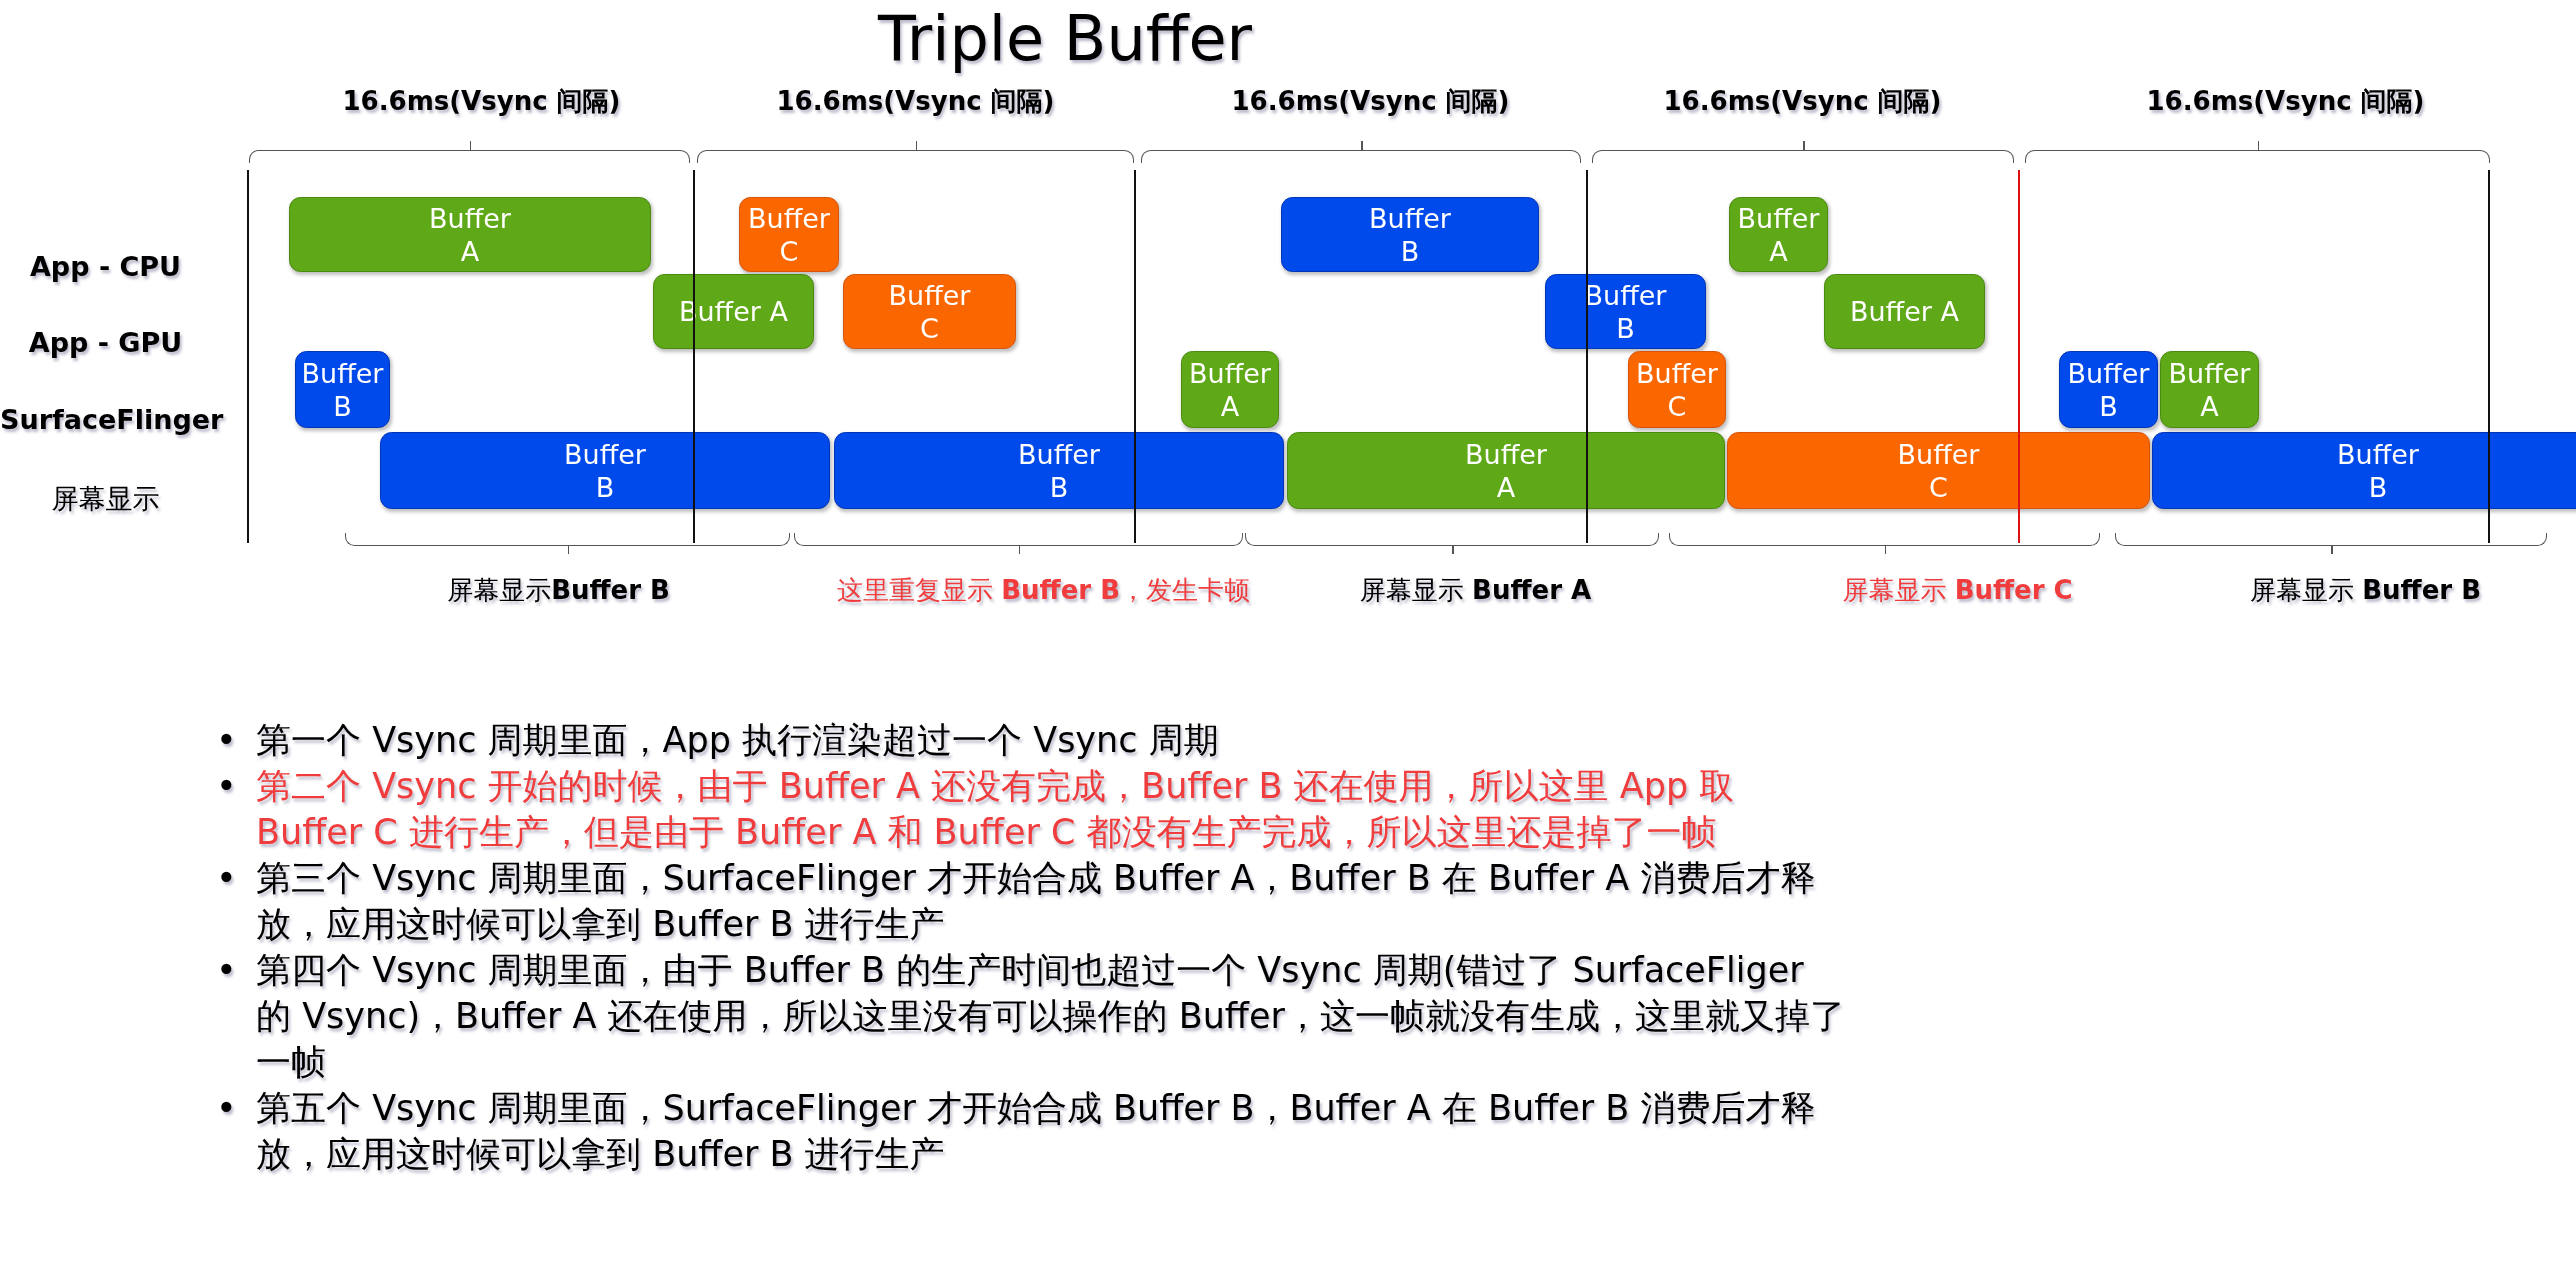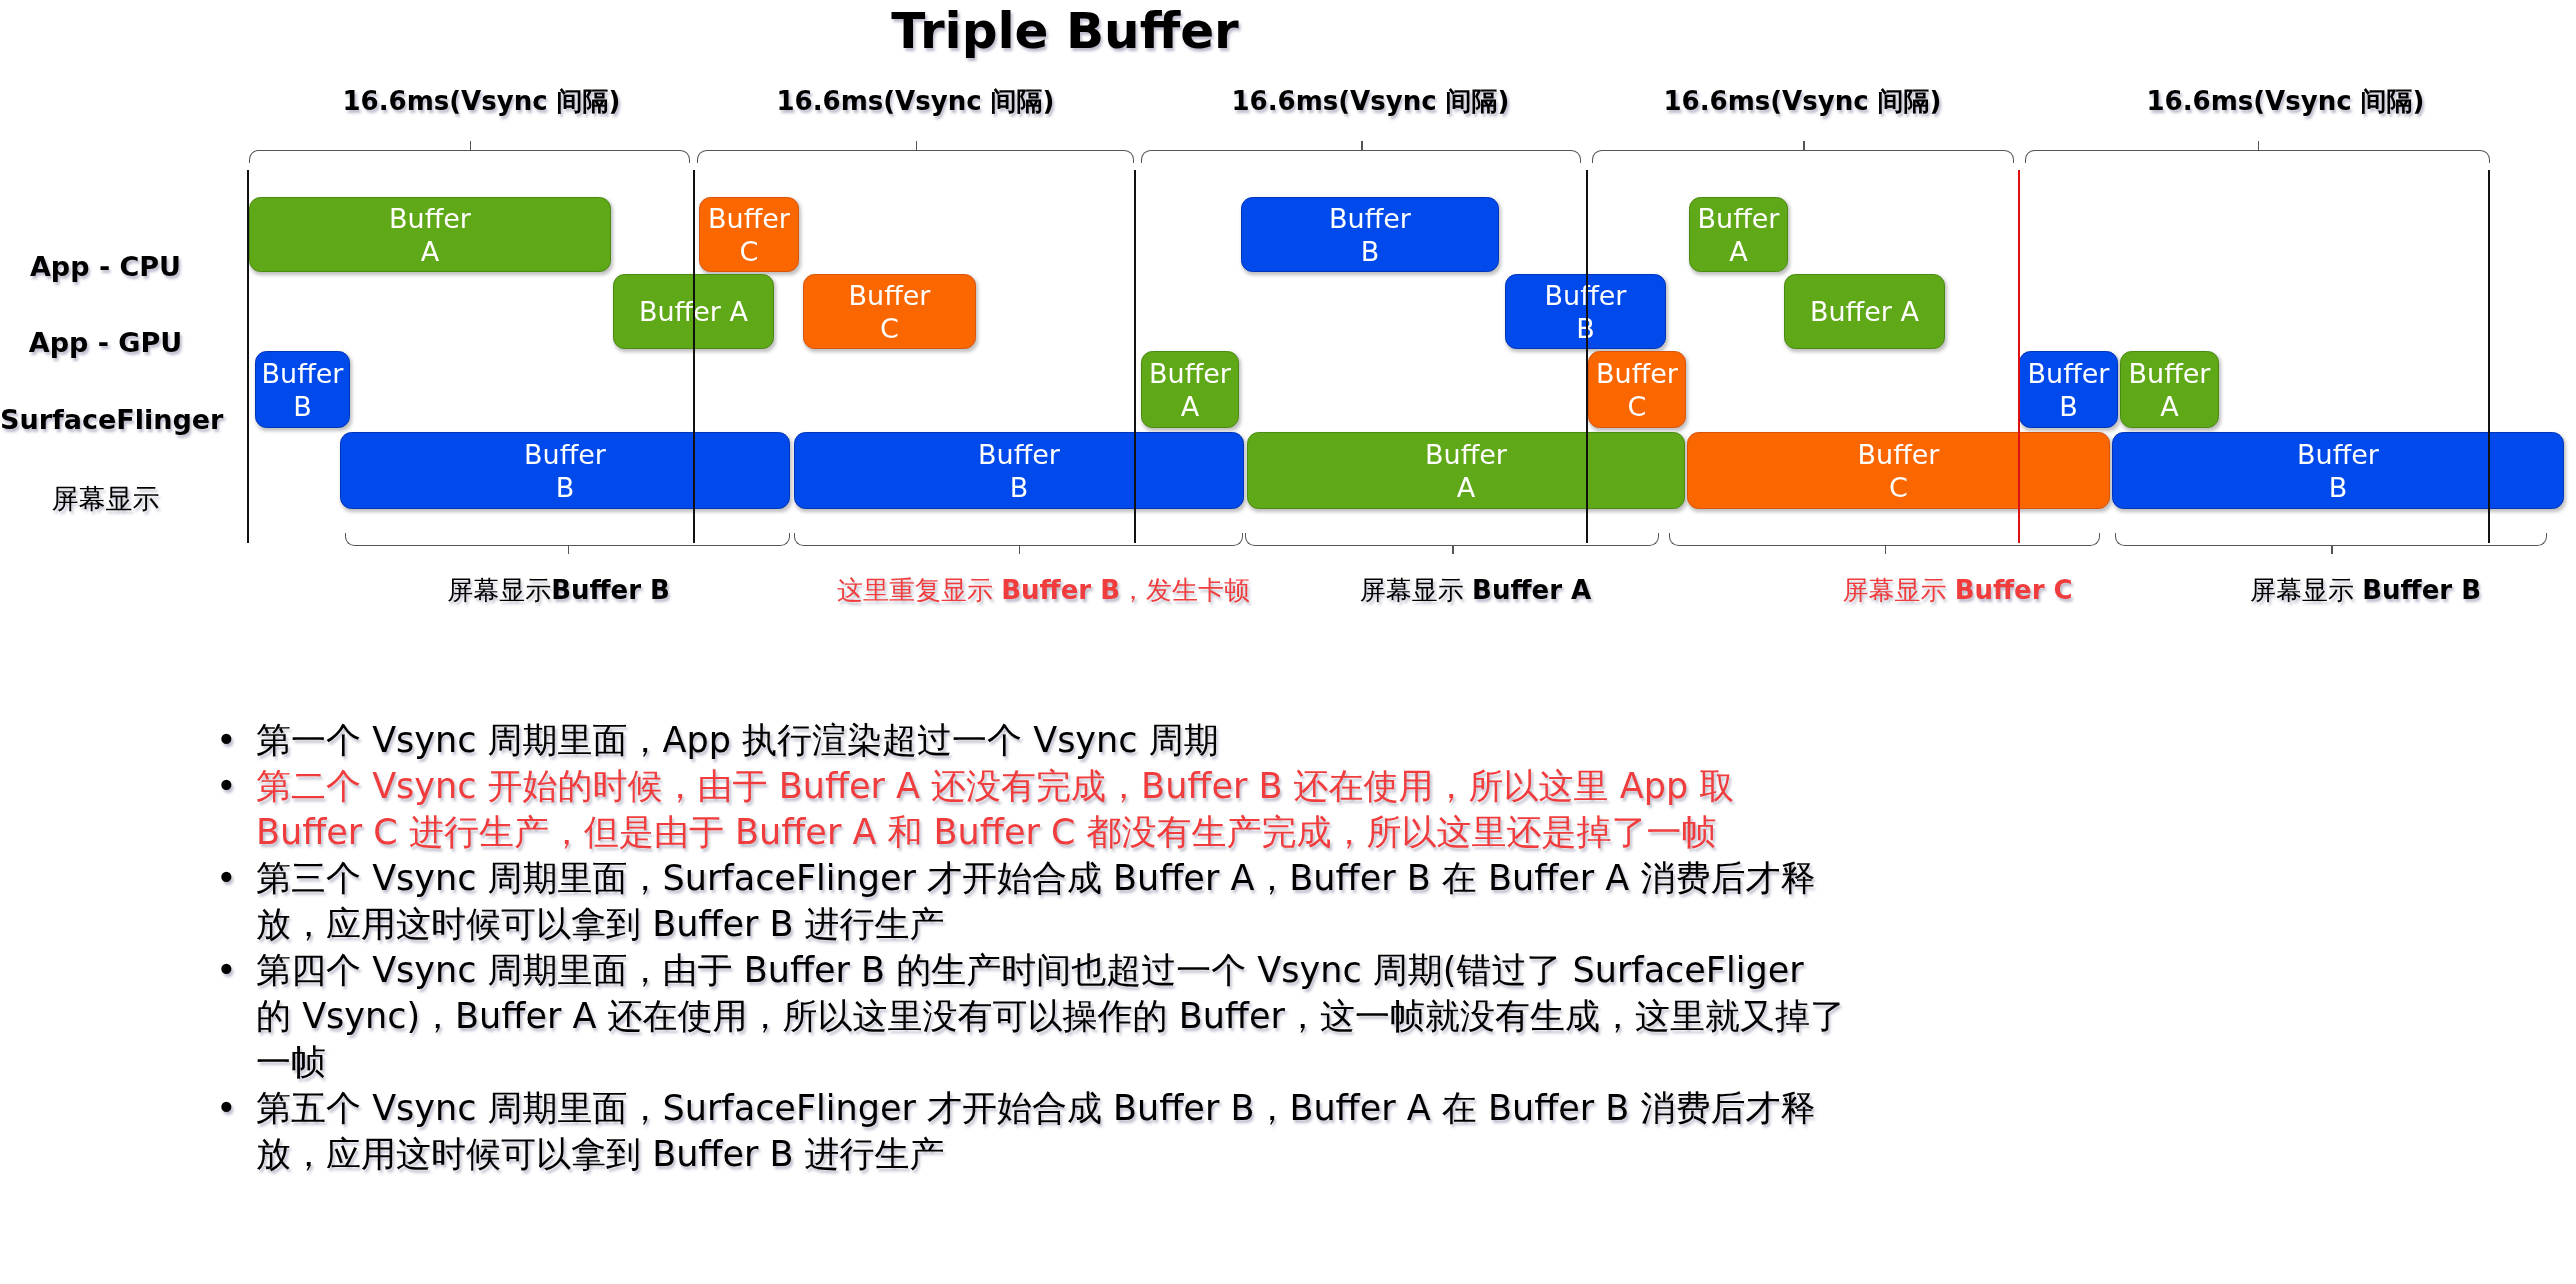--- a/index.html
+++ b/index.html
@@ -1,30 +1,30 @@
 <!DOCTYPE html>
 <html><head>
 <meta charset="utf-8">
 <style>
   html, body { margin: 0; padding: 0; background: #ffffff; }
   body { width: 2576px; height: 1285px; position: relative; overflow: hidden;
          font-family: "DejaVu Sans", "Liberation Sans", sans-serif; color: #000; }
   .abs { position: absolute; }
   .shadow { text-shadow: 1.9px 2.9px 2.9px rgba(60,60,110,0.35); }
-  #title { left: 0; width: 2130px; top: 1.9px; text-align: center; font-size: 50px; font-weight: bold; }
+  #title { left: 0; width: 2130px; top: 1.9px; text-align: center; font-size: 62px; font-weight: normal; }
   .vsync-label { top: 84px; width: 383px; text-align: center; font-size: 26px; font-weight: bold; }
   .brace { border: 1.9px solid #555; border-bottom: none; border-radius: 9.6px 9.6px 0 0; height: 11.5px; }
   .brace-bottom { border: 1.9px solid #555; border-top: none; border-radius: 0 0 9.6px 9.6px; height: 11.5px; }
   .brace-tick { position: absolute; left: 50%; width: 1.9px; height: 9.6px; background: #555; }
   .vline { width: 1.9px; background: #111; top: 170px; height: 373px; }
   .vline.red { background: #d11; }
   .row-label { left: 0; width: 211px; text-align: center; font-size: 27px; font-weight: bold; margin-top: 32px; }
   .box { border-radius: 11.5px; color: #fff; font-size: 27px; text-align: center;
          display: flex; align-items: center; justify-content: center; line-height: 33px;
-         box-sizing: border-box; box-shadow: 1.9px 2.9px 3.8px rgba(0,0,0,0.25); white-space: pre-line; }
+         box-sizing: border-box; box-shadow: 1.9px 2.9px 3.8px rgba(0,0,0,0.25); white-space: pre-line; margin-left: 40px; }
   .box.green { background: #5fa817; border: 1.9px solid #4a8a10; }
   .box.blue { background: #0049eb; border: 1.9px solid #0035b8; }
   .box.orange { background: #fa6600; border: 1.9px solid #d9530a; }
   .caption { top: 573px; width: 575px; text-align: center; font-size: 26px; font-weight: bold; }
   .caption .cn { font-weight: normal; }
   .red-text { color: #f03c3c; }
   #bullets { left: 216px; top: 717px; width: 1630px; margin: 0; padding: 0; list-style: none;
              font-size: 35px; line-height: 46px; }
   #bullets li { position: relative; padding-left: 40px; }
   #bullets li::before { content: "\2022"; position: absolute; left: 0; top: 0; color: #000; }

